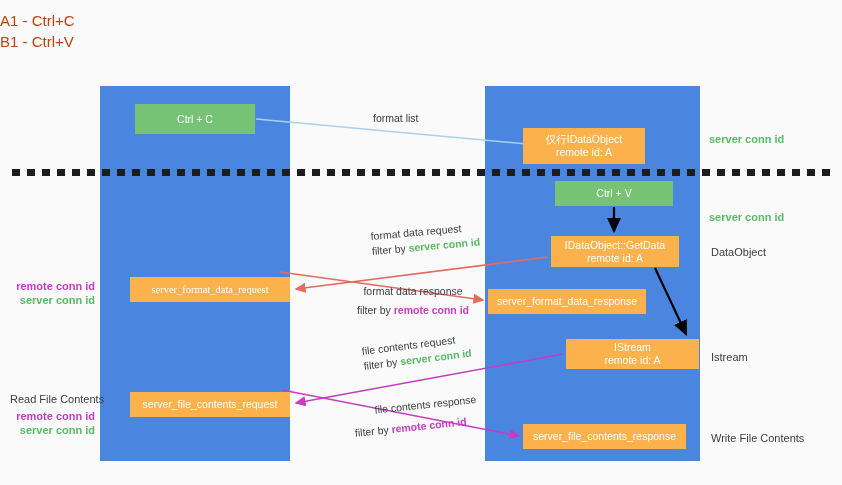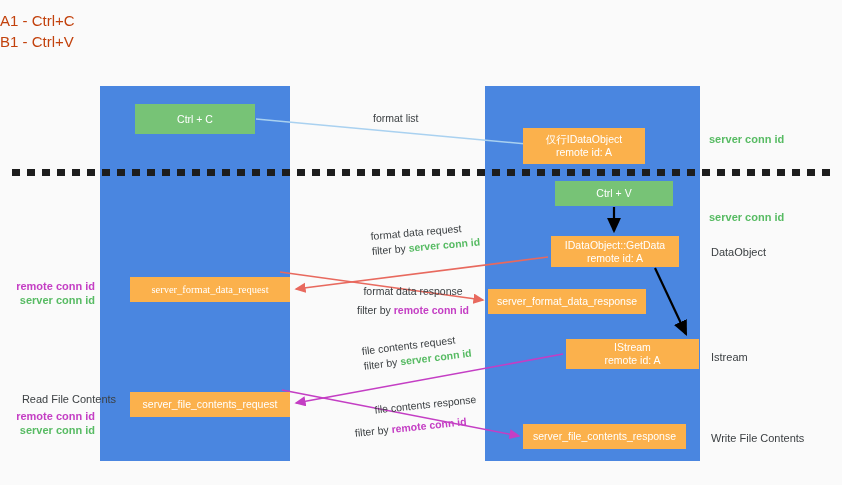--- a/index.html
+++ b/index.html
@@ -110,21 +110,21 @@
   #label-write-file    { left: 711px; top: 431px; }
 
   
   #label-left-conn-1 {
     position: absolute; left: 10px; top: 279px;
     width: 85px; text-align: right;
     font-size: 11px; line-height: 14px;
   }
   #label-read-file {
     position: absolute; left: 10px; top: 392px;
-    width: 118px; text-align: center;
+    width: 118px; text-align: left;
     font-size: 11px; line-height: 14px; color: #3c4043;
   }
   #label-left-conn-2 {
     position: absolute; left: 10px; top: 409px;
     width: 85px; text-align: right;
     font-size: 11px; line-height: 14px;
   }
 
   
   .flow-label {

